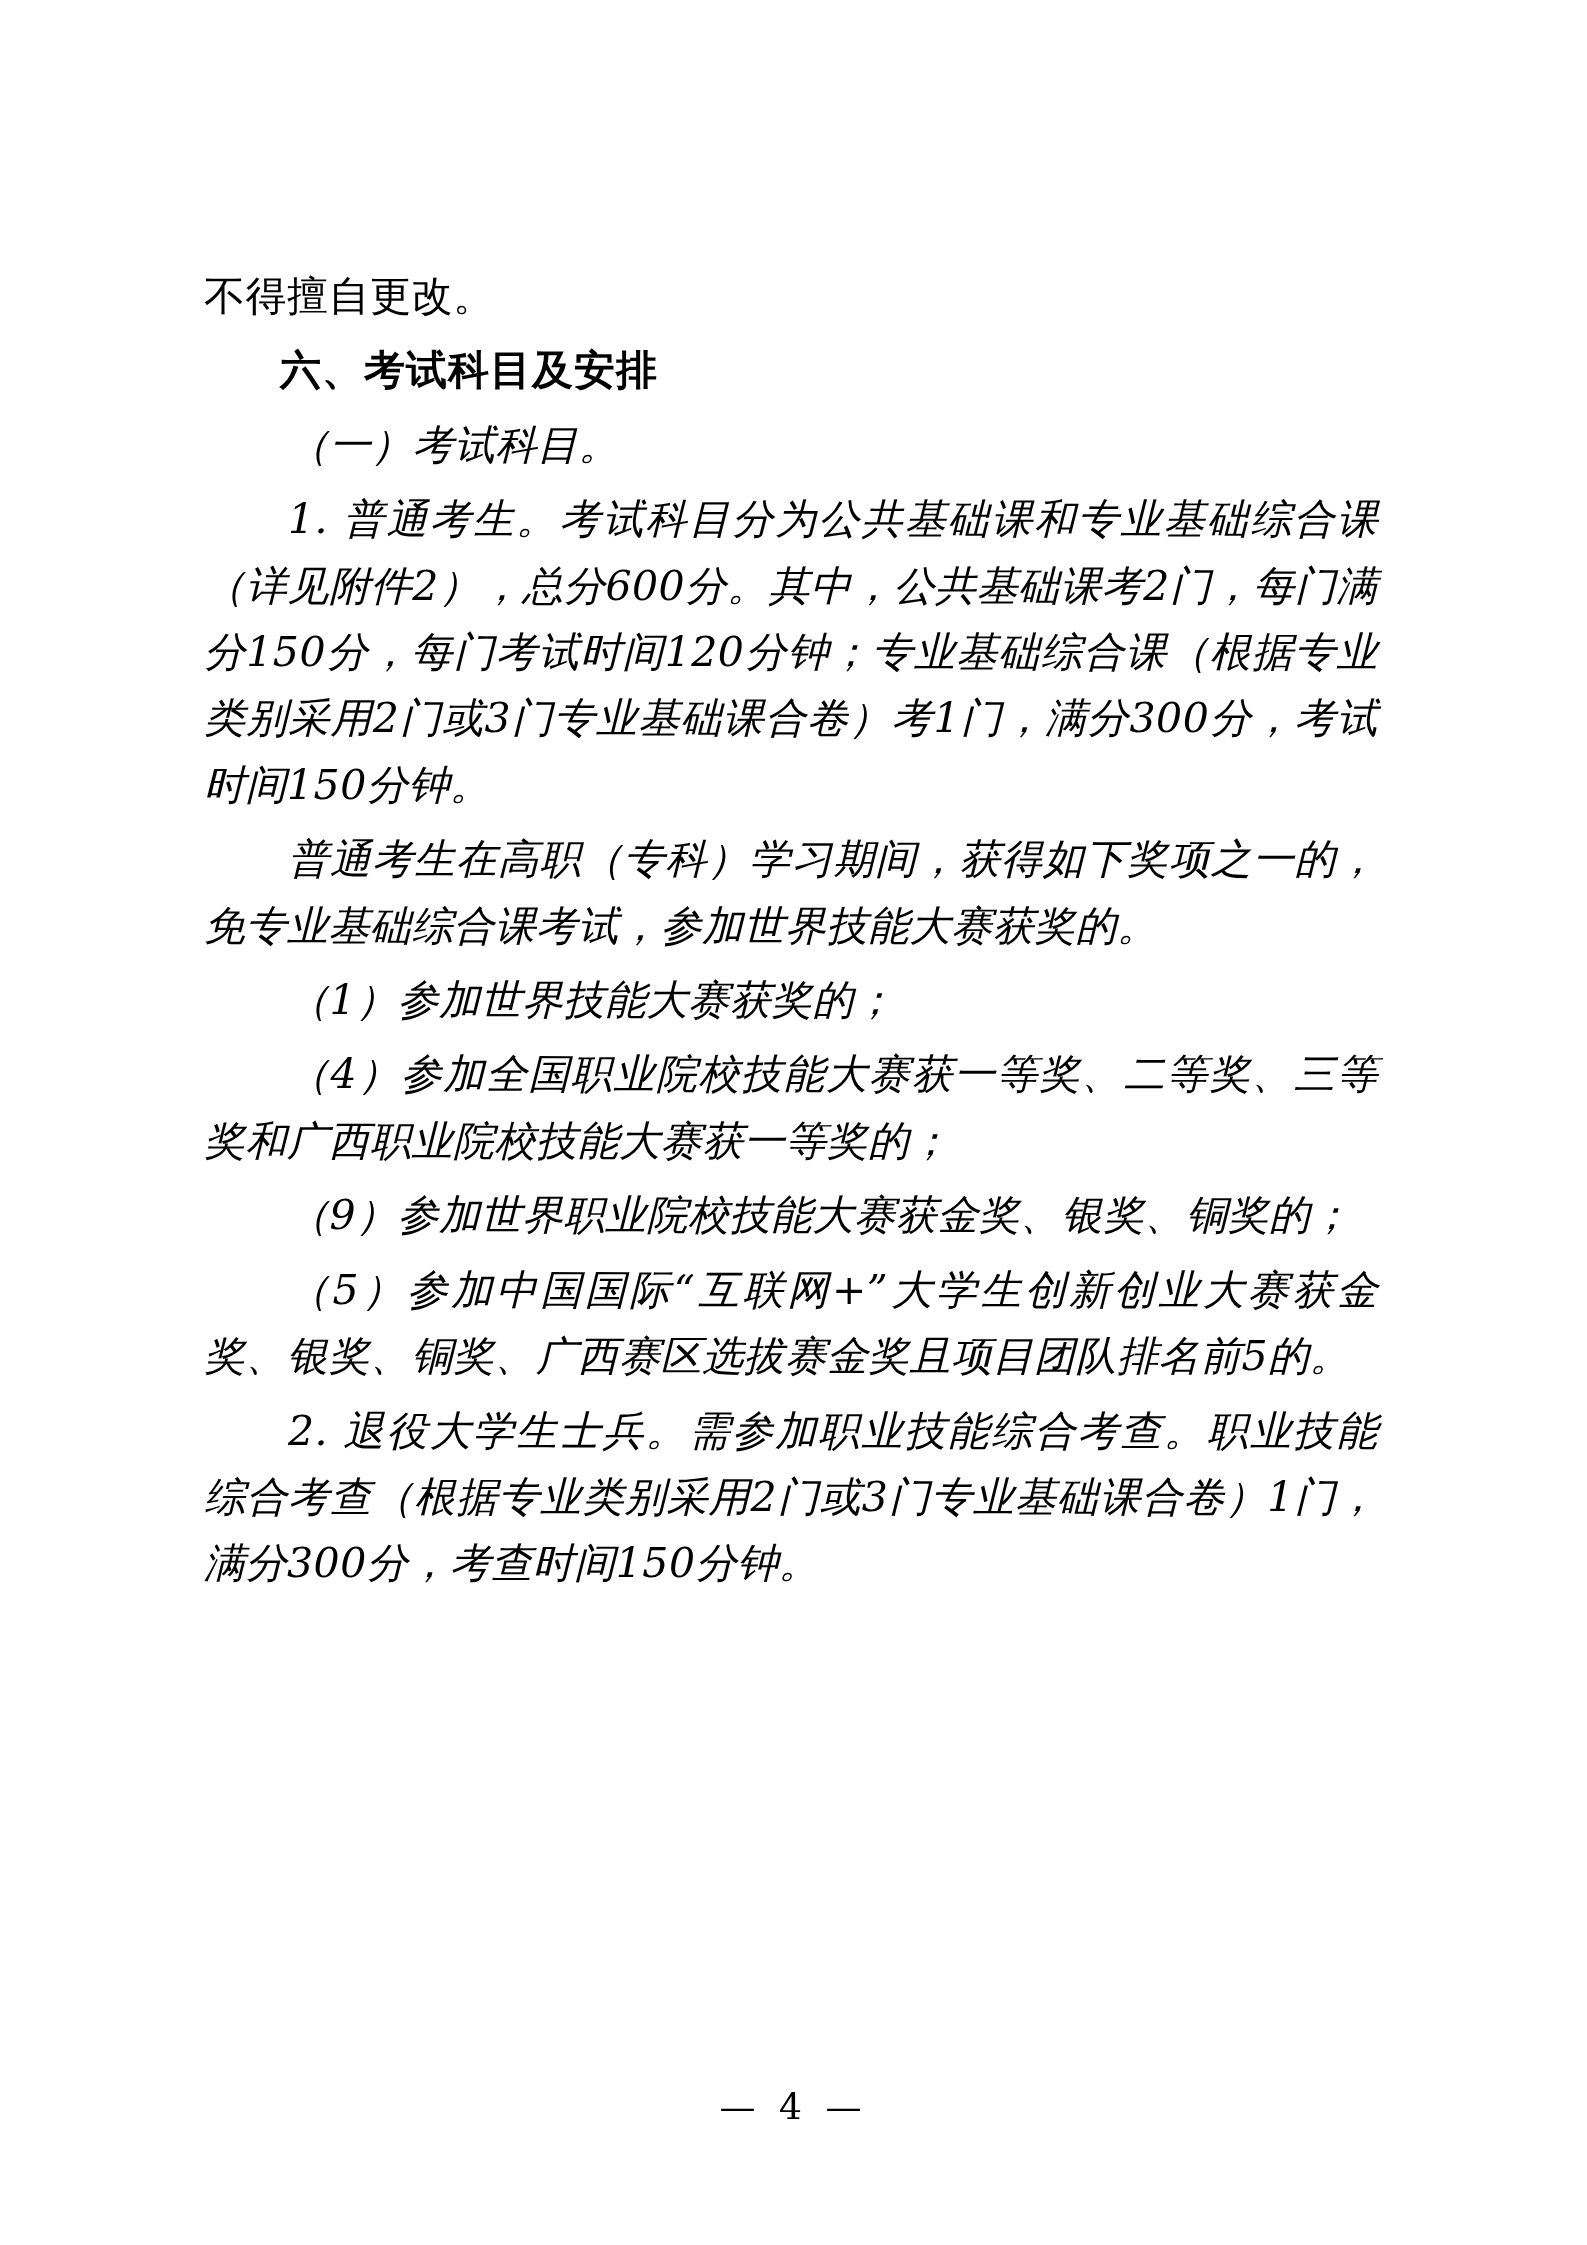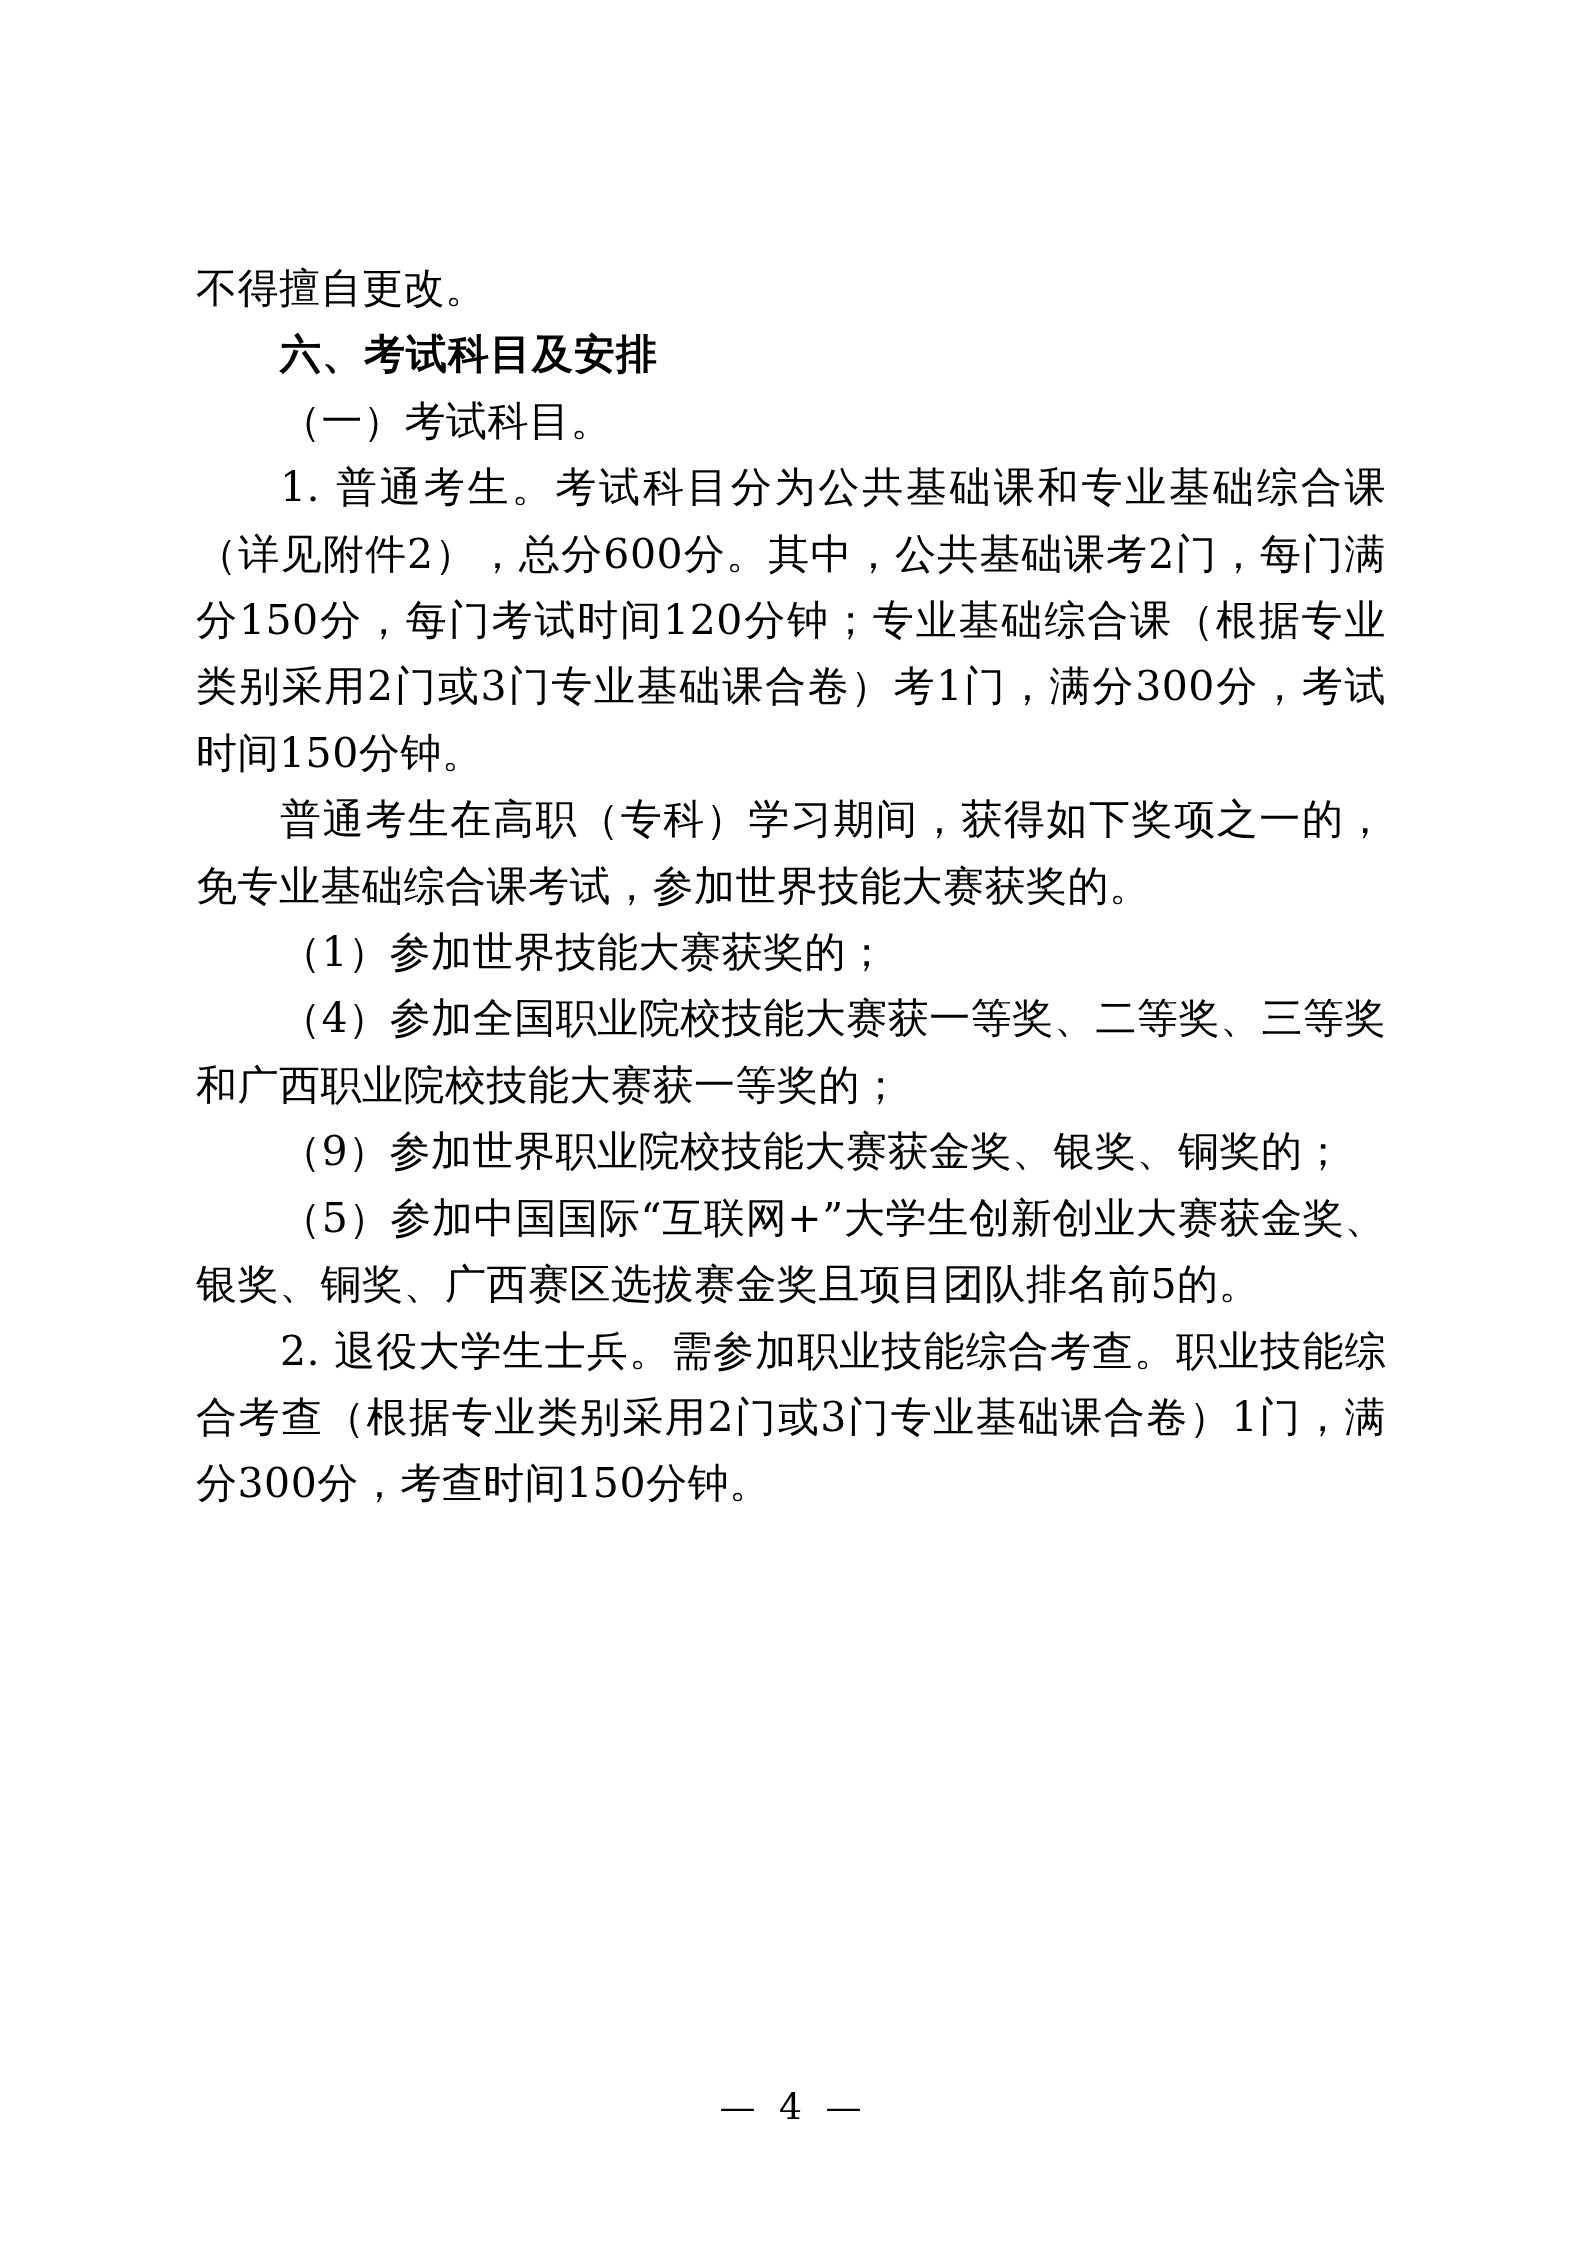--- a/index.html
+++ b/index.html
@@ -21,29 +21,30 @@
     left: 0;
     width: 1587px;
     height: 2245px;
     box-sizing: border-box;
     padding: 255px 196px 0 196px;
   }
   .doc-body {
     width: 1190px;
   }
   p {
-    margin: 0;
+    margin: 8px;
     font-size: 41px;
     line-height: 1.62;
     text-align: justify;
     text-justify: inter-ideograph;
     letter-spacing: 0.5px;
   }
   .indent2 {
     text-indent: 84px;
+    font-style: italic;
   }
   .noindent {
     text-indent: 0;
   }
   .heading {
     font-family: Liberation Serif, serif;
     font-weight: bold;
     font-size: 41px;
     line-height: 1.62;
     margin: 0;

